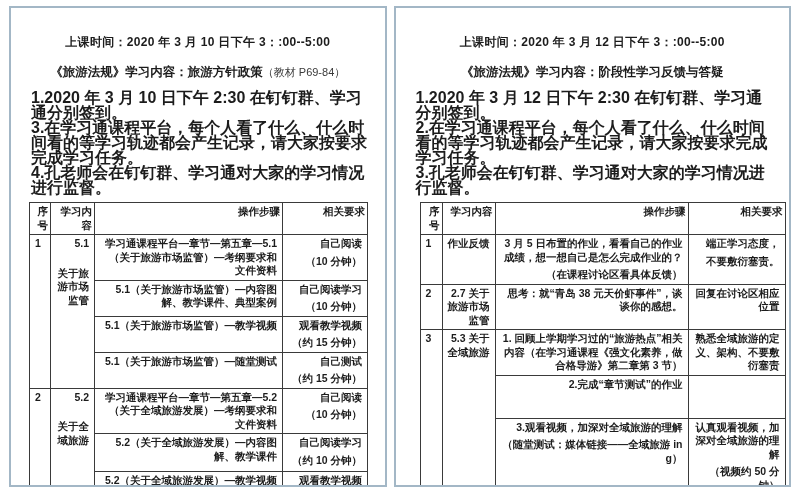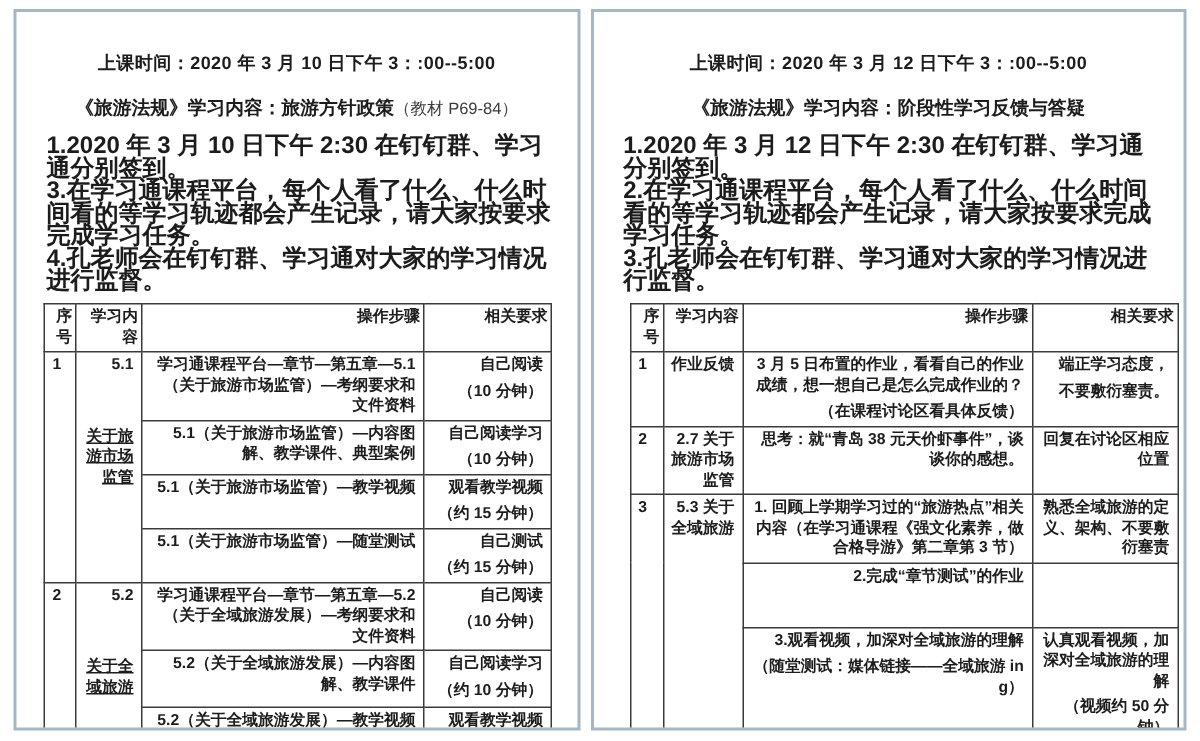--- a/index.html
+++ b/index.html
@@ -22,21 +22,21 @@
   .intro div{margin:0;}
   table{border-collapse:collapse;table-layout:fixed;font-size:10.5px;font-weight:bold;}
   .tbl-left{margin-left:18px;width:338px;}
   .tbl-right{margin-left:24px;width:365px;}
   td,th{
     border:1px solid #3a3a3a;padding:2px 5px;vertical-align:top;
     text-align:right;line-height:13.5px;word-break:break-all;
   }
   th{text-align:right;padding:2px 2px;font-size:10.5px;}
   .gap{margin-top:4px;}
-  .topic-name{margin-top:34px;text-decoration:underline;}
+  .topic-name{margin-top:16px;}
   .c-seq{text-align:left;}
 </style>
 </head>
 <body>
 
 <div class="canvas">
 
   <div class="page page-left">
     <div class="t1">上课时间：2020 年 3 月 10 日下午 3：:00--5:00</div>
     <div class="t2">

